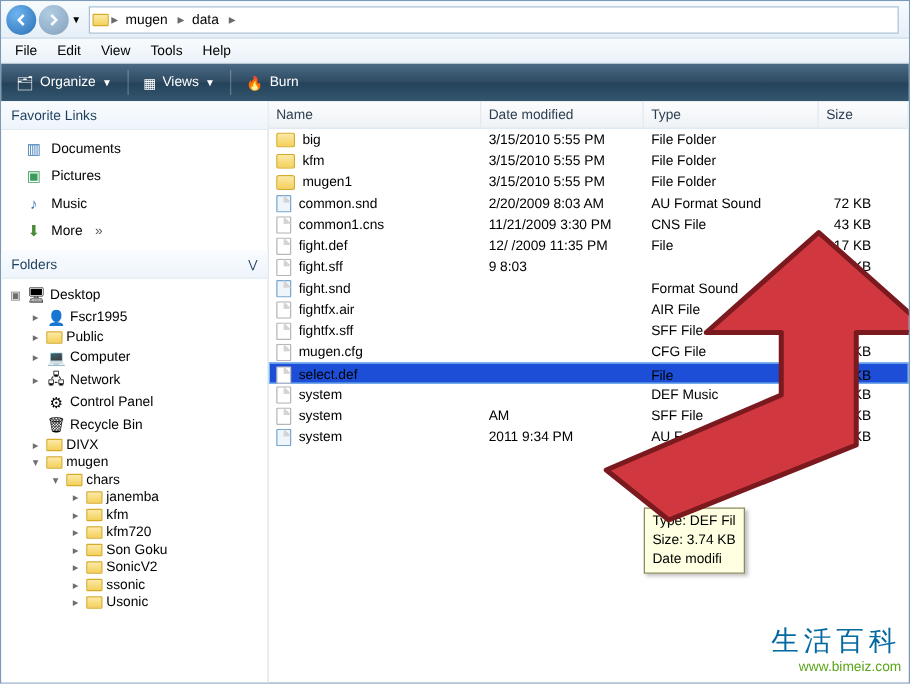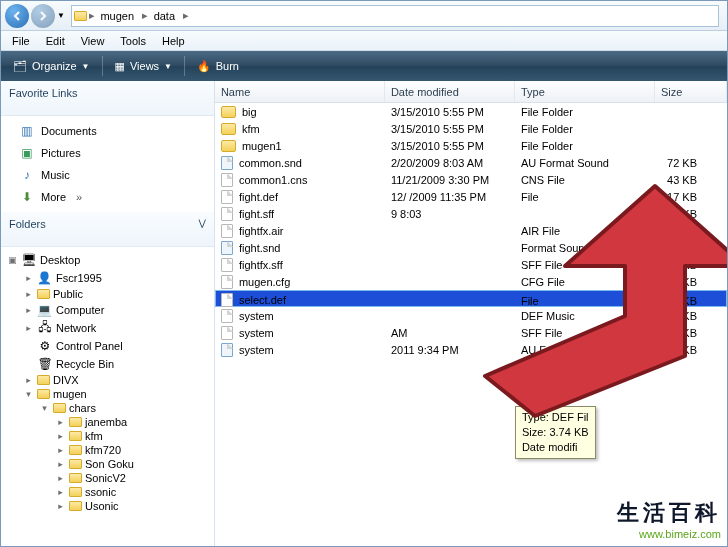--- a/index.html
+++ b/index.html
@@ -11,21 +11,21 @@
 .breadcrumb { flex: 1; height: 22px; margin: 0 4px; border: 1px solid #a9c2d8; background: #fff; display: flex; align-items: center; padding: 0 2px; gap: 0; }
 .crumb { display: flex; align-items: center; padding: 0 6px 0 4px; height: 100%; cursor: pointer; }
 .crumb-sep { color: #6a6a6a; padding: 0 2px; }
 .menu-bar { height: 20px; background: linear-gradient(#f7fbfd,#eaf2f9); display: flex; align-items: center; padding: 0 4px; gap: 2px; border-bottom: 1px solid #d0dde8; }
 .menu-item { padding: 2px 7px; cursor: pointer; }
 .cmd-bar { height: 30px; background: linear-gradient(#4b6a84,#2e4b62 48%,#24435b 52%,#35566f); display: flex; align-items: center; padding: 0 4px; gap: 4px; color: #fff; }
 .cmd-btn { display: flex; align-items: center; gap: 5px; padding: 3px 8px; cursor: pointer; border-radius: 3px; }
 .cmd-sep { width: 1px; height: 20px; background: rgba(255,255,255,0.25); }
 .body { flex: 1; display: flex; overflow: hidden; }
 .nav-pane { width: 225px; border-right: 1px solid #d8e2ec; display: flex; flex-direction: column; background: #fff; }
-.pane-header { padding: 6px 8px 16px; color: #1e3e5c; font-size: 11px; background: linear-gradient(#f9fcff,#eef5fb); border-bottom: 1px solid #e0e9f1; display: flex; justify-content: space-between; align-items: flex-start; }
+.pane-header { padding: 6px 8px 4px; color: #1e3e5c; font-size: 11px; background: linear-gradient(#f9fcff,#eef5fb); border-bottom: 1px solid #e0e9f1; display: flex; justify-content: space-between; align-items: flex-start; }
 .fav-list { padding: 4px 0; }
 .fav-item { display: flex; align-items: center; gap: 6px; padding: 3px 8px 3px 18px; cursor: pointer; }
 .tree { flex: 1; overflow: auto; padding: 4px 0; }
 .tree-row { display: flex; align-items: center; gap: 3px; padding: 1px 4px; cursor: pointer; white-space: nowrap; }
 .tw { display: inline-block; width: 11px; text-align: center; color: #6f6f6f; font-size: 9px; }
 .ico { width: 16px; height: 16px; display: inline-flex; align-items: center; justify-content: center; font-size: 12px; }
 .ico.folder { background: linear-gradient(#fce9a6,#f4d15a); border: 1px solid #d7ab2a; border-radius: 2px; width: 15px; height: 12px; }
 .ico.folder-sm { background: linear-gradient(#fce9a6,#f4d15a); border: 1px solid #d7ab2a; border-radius: 1px; width: 13px; height: 10px; }
 .ico.file { background: #fff; border: 1px solid #b7b7b7; border-radius: 1px; width: 12px; height: 14px; position: relative; }
 .ico.file::after { content: ""; position: absolute; right: -1px; top: -1px; border: 3px solid transparent; border-left-color: #d4d4d4; border-bottom-color: #d4d4d4; }
@@ -41,21 +41,21 @@
 .row { display: flex; align-items: center; height: 17px; padding: 0; }
 .row.sel { background: #1d4ed8; outline: 1px solid #7cbaee; outline-offset: -1px; align-items: flex-end; }
 .cell { padding: 0 6px; overflow: hidden; white-space: nowrap; text-overflow: ellipsis; }
 .cell.name { width: 170px; display: flex; align-items: center; gap: 6px; }
 .cell.date { width: 130px; }
 .cell.type { width: 140px; }
 .cell.size { flex: 1; text-align: right; padding-right: 30px; }
 .tooltip { position: absolute; left: 300px; top: 325px; background: #ffffe1; border: 1px solid #8a8a66; padding: 3px 6px; font-size: 11px; line-height: 1.35; z-index: 5; box-shadow: 2px 2px 3px rgba(0,0,0,0.25); }
 .big-arrow { position: absolute; left: 260px; top: 95px; z-index: 10; pointer-events: none; }
 .watermark { position: absolute; right: 6px; bottom: 6px; z-index: 20; text-align: right; pointer-events: none; }
-.watermark .cn { font-size: 22px; font-weight: bold; color: #0f172a; letter-spacing: 4px; text-shadow: 0 1px 0 #fff; }
+.watermark .cn { font-size: 22px; font-weight: normal; color: #0369a1; letter-spacing: 4px; text-shadow: 0 1px 0 #fff; }
 .watermark .url { font-size: 11px; color: #5aa51a; text-shadow: 0 1px 0 #fff; }
 .drop { font-size: 8px; }
 </style>
 </head>
 <body>
 
 <div class="window">
 
   <div class="addr-bar">
     <div class="nav-btn">
@@ -289,35 +289,35 @@
           <div class="row">
             <div class="cell name">
               <span class="ico file"></span>
               <span>fight.sff</span>
             </div>
             <div class="cell date">       9 8:03</div>
             <div class="cell size">69 KB</div>
           </div>
           <div class="row">
             <div class="cell name">
+              <span class="ico file snd"></span>
+              <span>fight.snd</span>
+            </div>
+            <div class="cell date"> </div>
+            <div class="cell type">  Format Sound</div>
+            <div class="cell size">88 KB</div>
+          </div>
+          <div class="row">
+            <div class="cell name">
               <span class="ico file"></span>
               <span>fightfx.air</span>
             </div>
             <div class="cell date"> </div>
             <div class="cell type">AIR File</div>
             <div class="cell size">4 KB</div>
-          </div>
-          <div class="row">
-            <div class="cell name">
-              <span class="ico file snd"></span>
-              <span>fight.snd</span>
-            </div>
-            <div class="cell date"> </div>
-            <div class="cell type">  Format Sound</div>
-            <div class="cell size">88 KB</div>
           </div>
           <div class="row">
             <div class="cell name">
               <span class="ico file"></span>
               <span>fightfx.sff</span>
             </div>
             <div class="cell date"> </div>
             <div class="cell type">SFF File</div>
             <div class="cell size">145 KB</div>
           </div>

